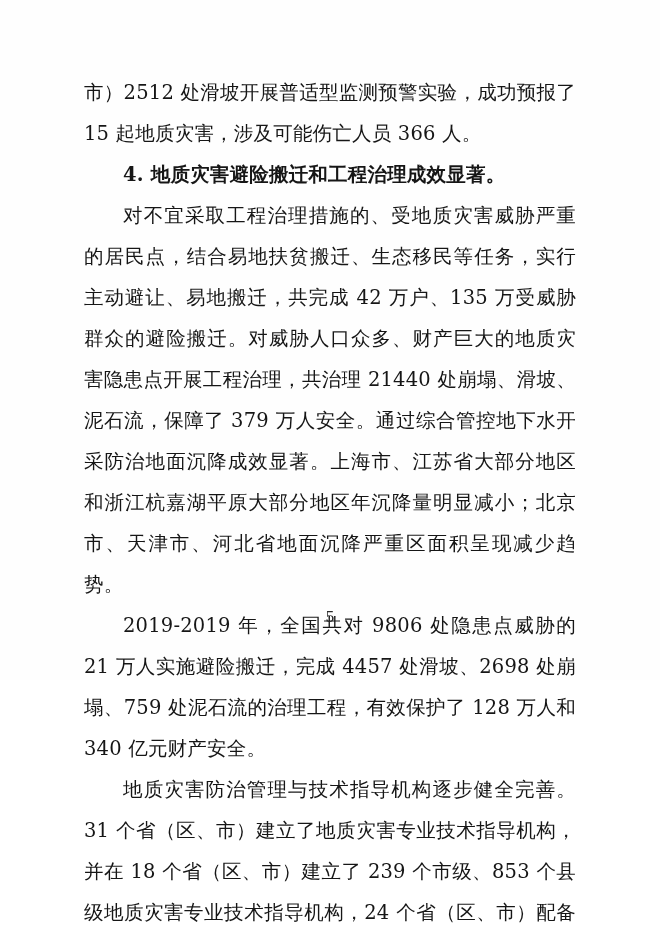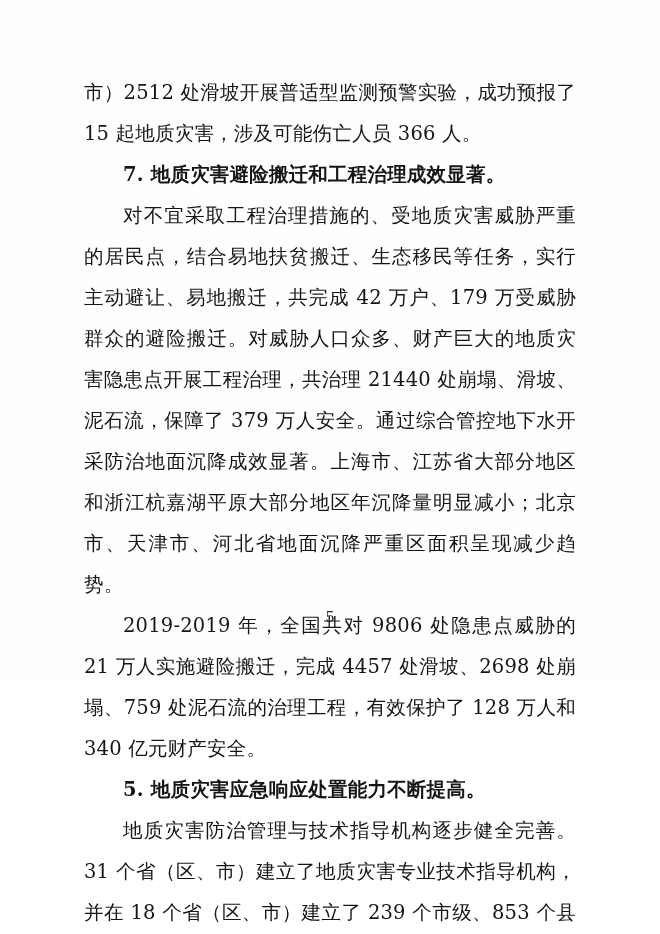--- a/index.html
+++ b/index.html
@@ -51,20 +51,19 @@
     font-family: "DejaVu Serif", "Liberation Serif", serif;
     color: #2a2a2a;
   }
 </style>
 </head>
 <body>
 
 <div class="page">
   <div class="body-text">
     <p class="para continued">市）2512 处滑坡开展普适型监测预警实验，成功预报了 15 起地质灾害，涉及可能伤亡人员 366 人。</p>
-    <p class="para heading">7. 地质灾害避险搬迁和工程治理成效显著。</p>
-    <p class="para">对不宜采取工程治理措施的、受地质灾害威胁严重的居民点，结合易地扶贫搬迁、生态移民等任务，实行主动避让、易地搬迁，共完成 42 万户、179 万受威胁群众的避险搬迁。对威胁人口众多、财产巨大的地质灾害隐患点开展工程治理，共治理 21440 处崩塌、滑坡、泥石流，保障了 379 万人安全。通过综合管控地下水开采防治地面沉降成效显著。上海市、江苏省大部分地区和浙江杭嘉湖平原大部分地区年沉降量明显减小；北京市、天津市、河北省地面沉降严重区面积呈现减少趋势。</p>
+    <p class="para heading">4. 地质灾害避险搬迁和工程治理成效显著。</p>
+    <p class="para">对不宜采取工程治理措施的、受地质灾害威胁严重的居民点，结合易地扶贫搬迁、生态移民等任务，实行主动避让、易地搬迁，共完成 42 万户、135 万受威胁群众的避险搬迁。对威胁人口众多、财产巨大的地质灾害隐患点开展工程治理，共治理 21440 处崩塌、滑坡、泥石流，保障了 379 万人安全。通过综合管控地下水开采防治地面沉降成效显著。上海市、江苏省大部分地区和浙江杭嘉湖平原大部分地区年沉降量明显减小；北京市、天津市、河北省地面沉降严重区面积呈现减少趋势。</p>
     <p class="para">2019-2019 年，全国共对 9806 处隐患点威胁的 21 万人实施避险搬迁，完成 4457 处滑坡、2698 处崩塌、759 处泥石流的治理工程，有效保护了 128 万人和 340 亿元财产安全。</p>
-    <p class="para heading">5. 地质灾害应急响应处置能力不断提高。</p>
     <p class="para">地质灾害防治管理与技术指导机构逐步健全完善。31 个省（区、市）建立了地质灾害专业技术指导机构，并在 18 个省（区、市）建立了 239 个市级、853 个县级地质灾害专业技术指导机构，24 个省（区、市）配备了无人机、三维激光扫描仪、地基边坡雷达等地质灾害应急调查监测技术装</p>
   </div>
   <div class="page-number">5</div>
 </div>
 
 </body></html>

